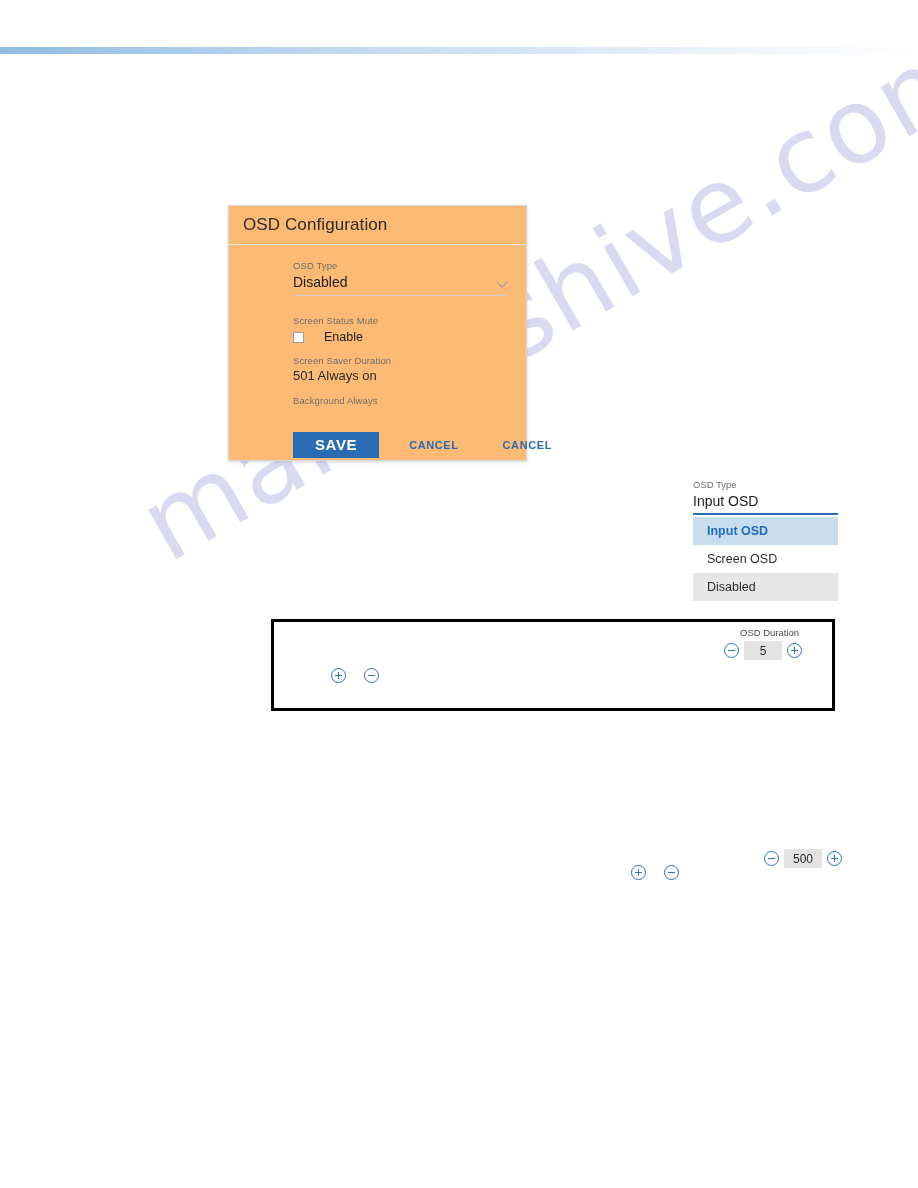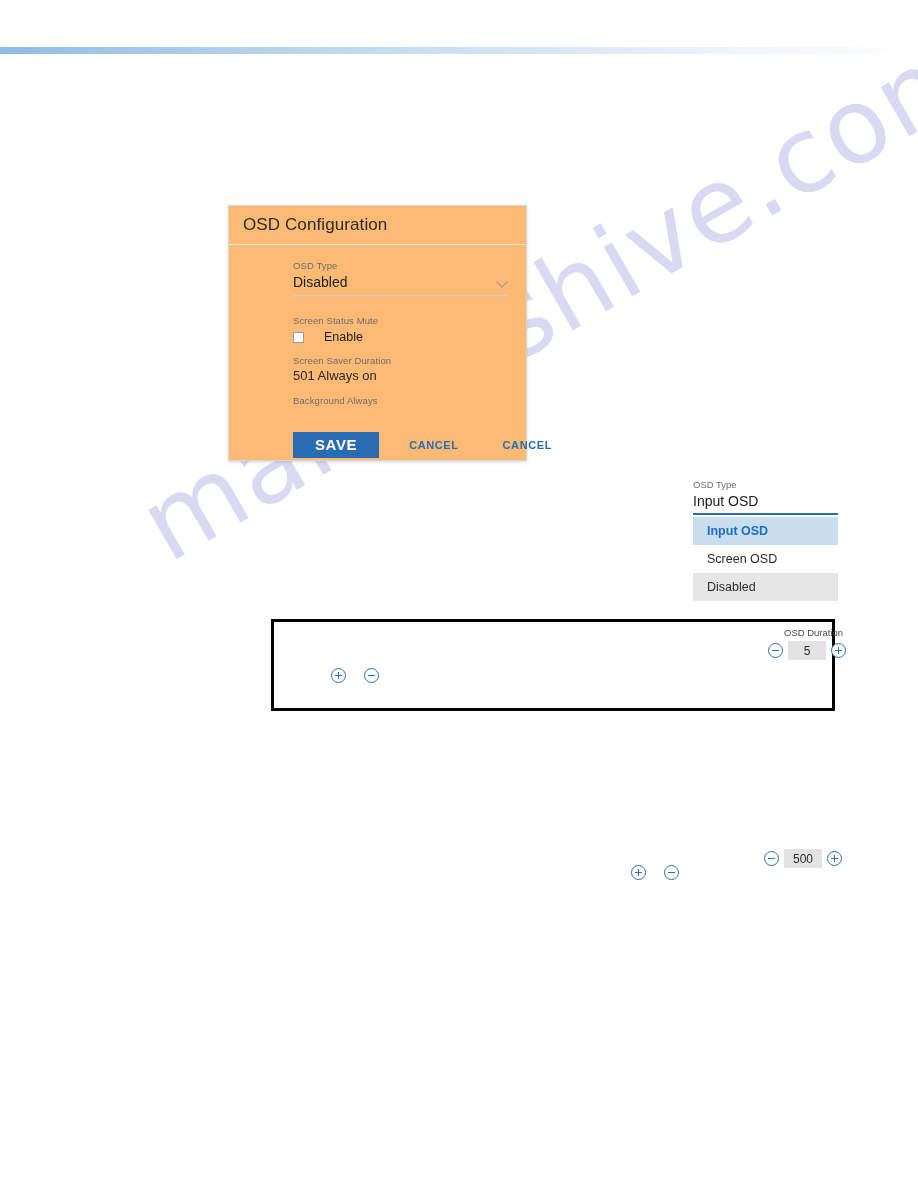--- a/index.html
+++ b/index.html
@@ -359,21 +359,21 @@
   </div>
 </div>
 
 <div class="callout-box"></div>
 
 <div class="icon-pair" style="left:331px; top:668px; gap:18px;">
   <span class="circ-icon plus"></span>
   <span class="circ-icon"></span>
 </div>
 
-<div class="stepper-group" style="left:768px; top:626px;">
+<div class="stepper-group" style="left:724px; top:626px;">
   <div class="stepper-label">OSD Duration</div>
   <div class="stepper">
     <span class="circ-icon"></span>
     <span class="stepper-value">5</span>
     <span class="circ-icon plus"></span>
   </div>
 </div>
 
 <div class="icon-pair" style="left:631px; top:865px; gap:18px;">
   <span class="circ-icon plus"></span>

